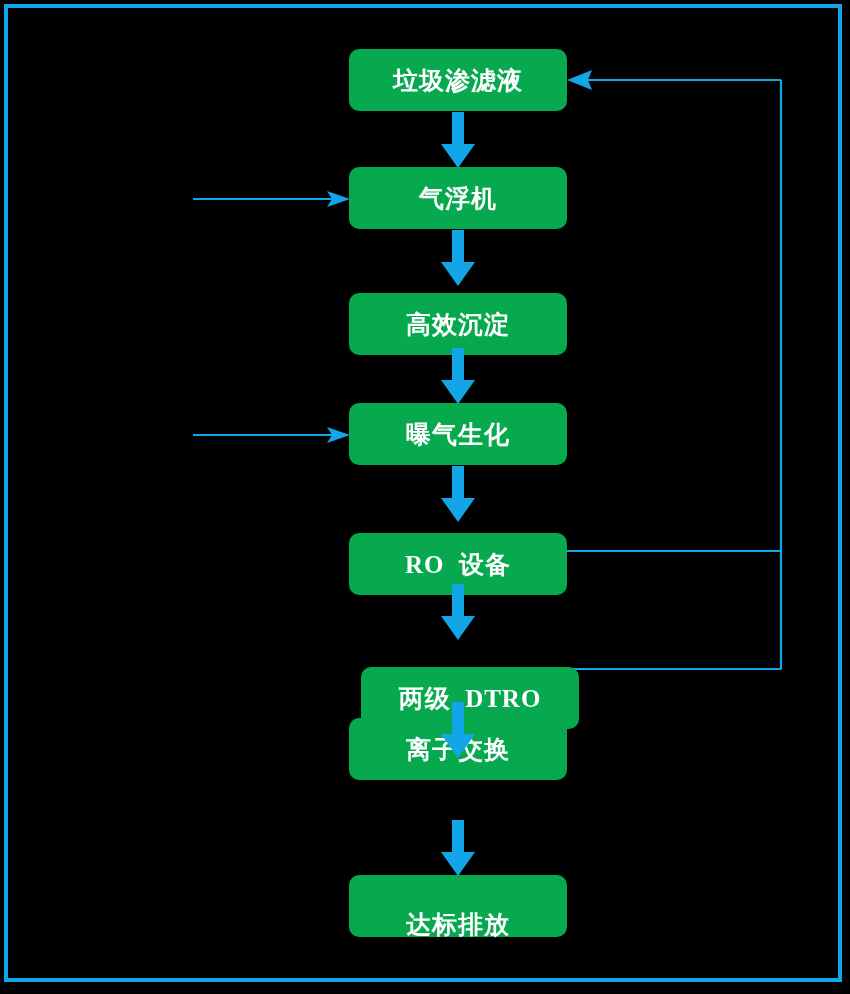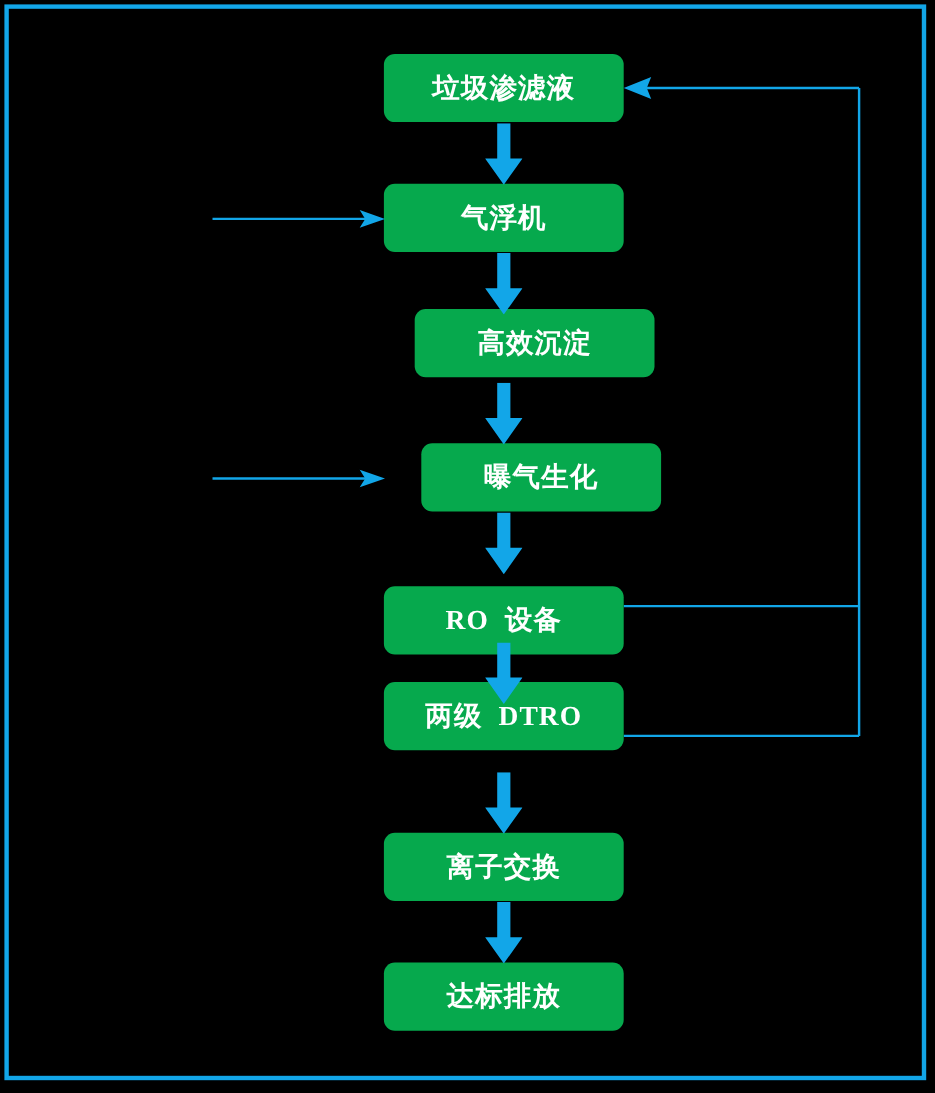--- a/index.html
+++ b/index.html
@@ -91,36 +91,36 @@
 
     <path d="M 567 80 L 592 70 L 588 80 L 592 90 Z" fill="#12A6E8"></path>
   </svg>
 
   <div class="node" style="top:49px;">
     <span class="node-label">垃圾渗滤液</span>
   </div>
   <div class="node" style="top:167px;text-align:right;">
     <span class="node-label">气浮机</span>
   </div>
-  <div class="node" style="top:281px;margin-left:28px;">
+  <div class="node" style="top:293px;">
     <span class="node-label">高效沉淀</span>
   </div>
-  <div class="node" style="top:403px;margin-left:34px;">
+  <div class="node" style="top:403px;">
     <span class="node-label">曝气生化</span>
   </div>
   <div class="node" style="top:521px;margin-top:12px;">
     <span class="node-label">RO  设备</span>
   </div>
-  <div class="node" style="top:620px;">
+  <div class="node" style="top:667px;margin-left:12px;">
     <span class="node-label">两级  DTRO</span>
   </div>
-  <div class="node" style="top:757px;">
+  <div class="node" style="top:718px;">
     <span class="node-label">离子交换</span>
   </div>
-  <div class="node" style="top:875px;">
+  <div class="node" style="top:875px;align-items:flex-end;">
     <span class="node-label">达标排放</span>
   </div>
 
   <div class="down-arrow" style="top:112px;">
     <svg viewBox="0 0 34 56" xmlns="http://www.w3.org/2000/svg">
         <path d="M11 0 H23 V32 H34 L17 56 L0 32 H11 Z" fill="#12A6E8"></path>
       </svg>
   </div>
   <div class="down-arrow" style="top:230px;">
     <svg viewBox="0 0 34 56" xmlns="http://www.w3.org/2000/svg">

